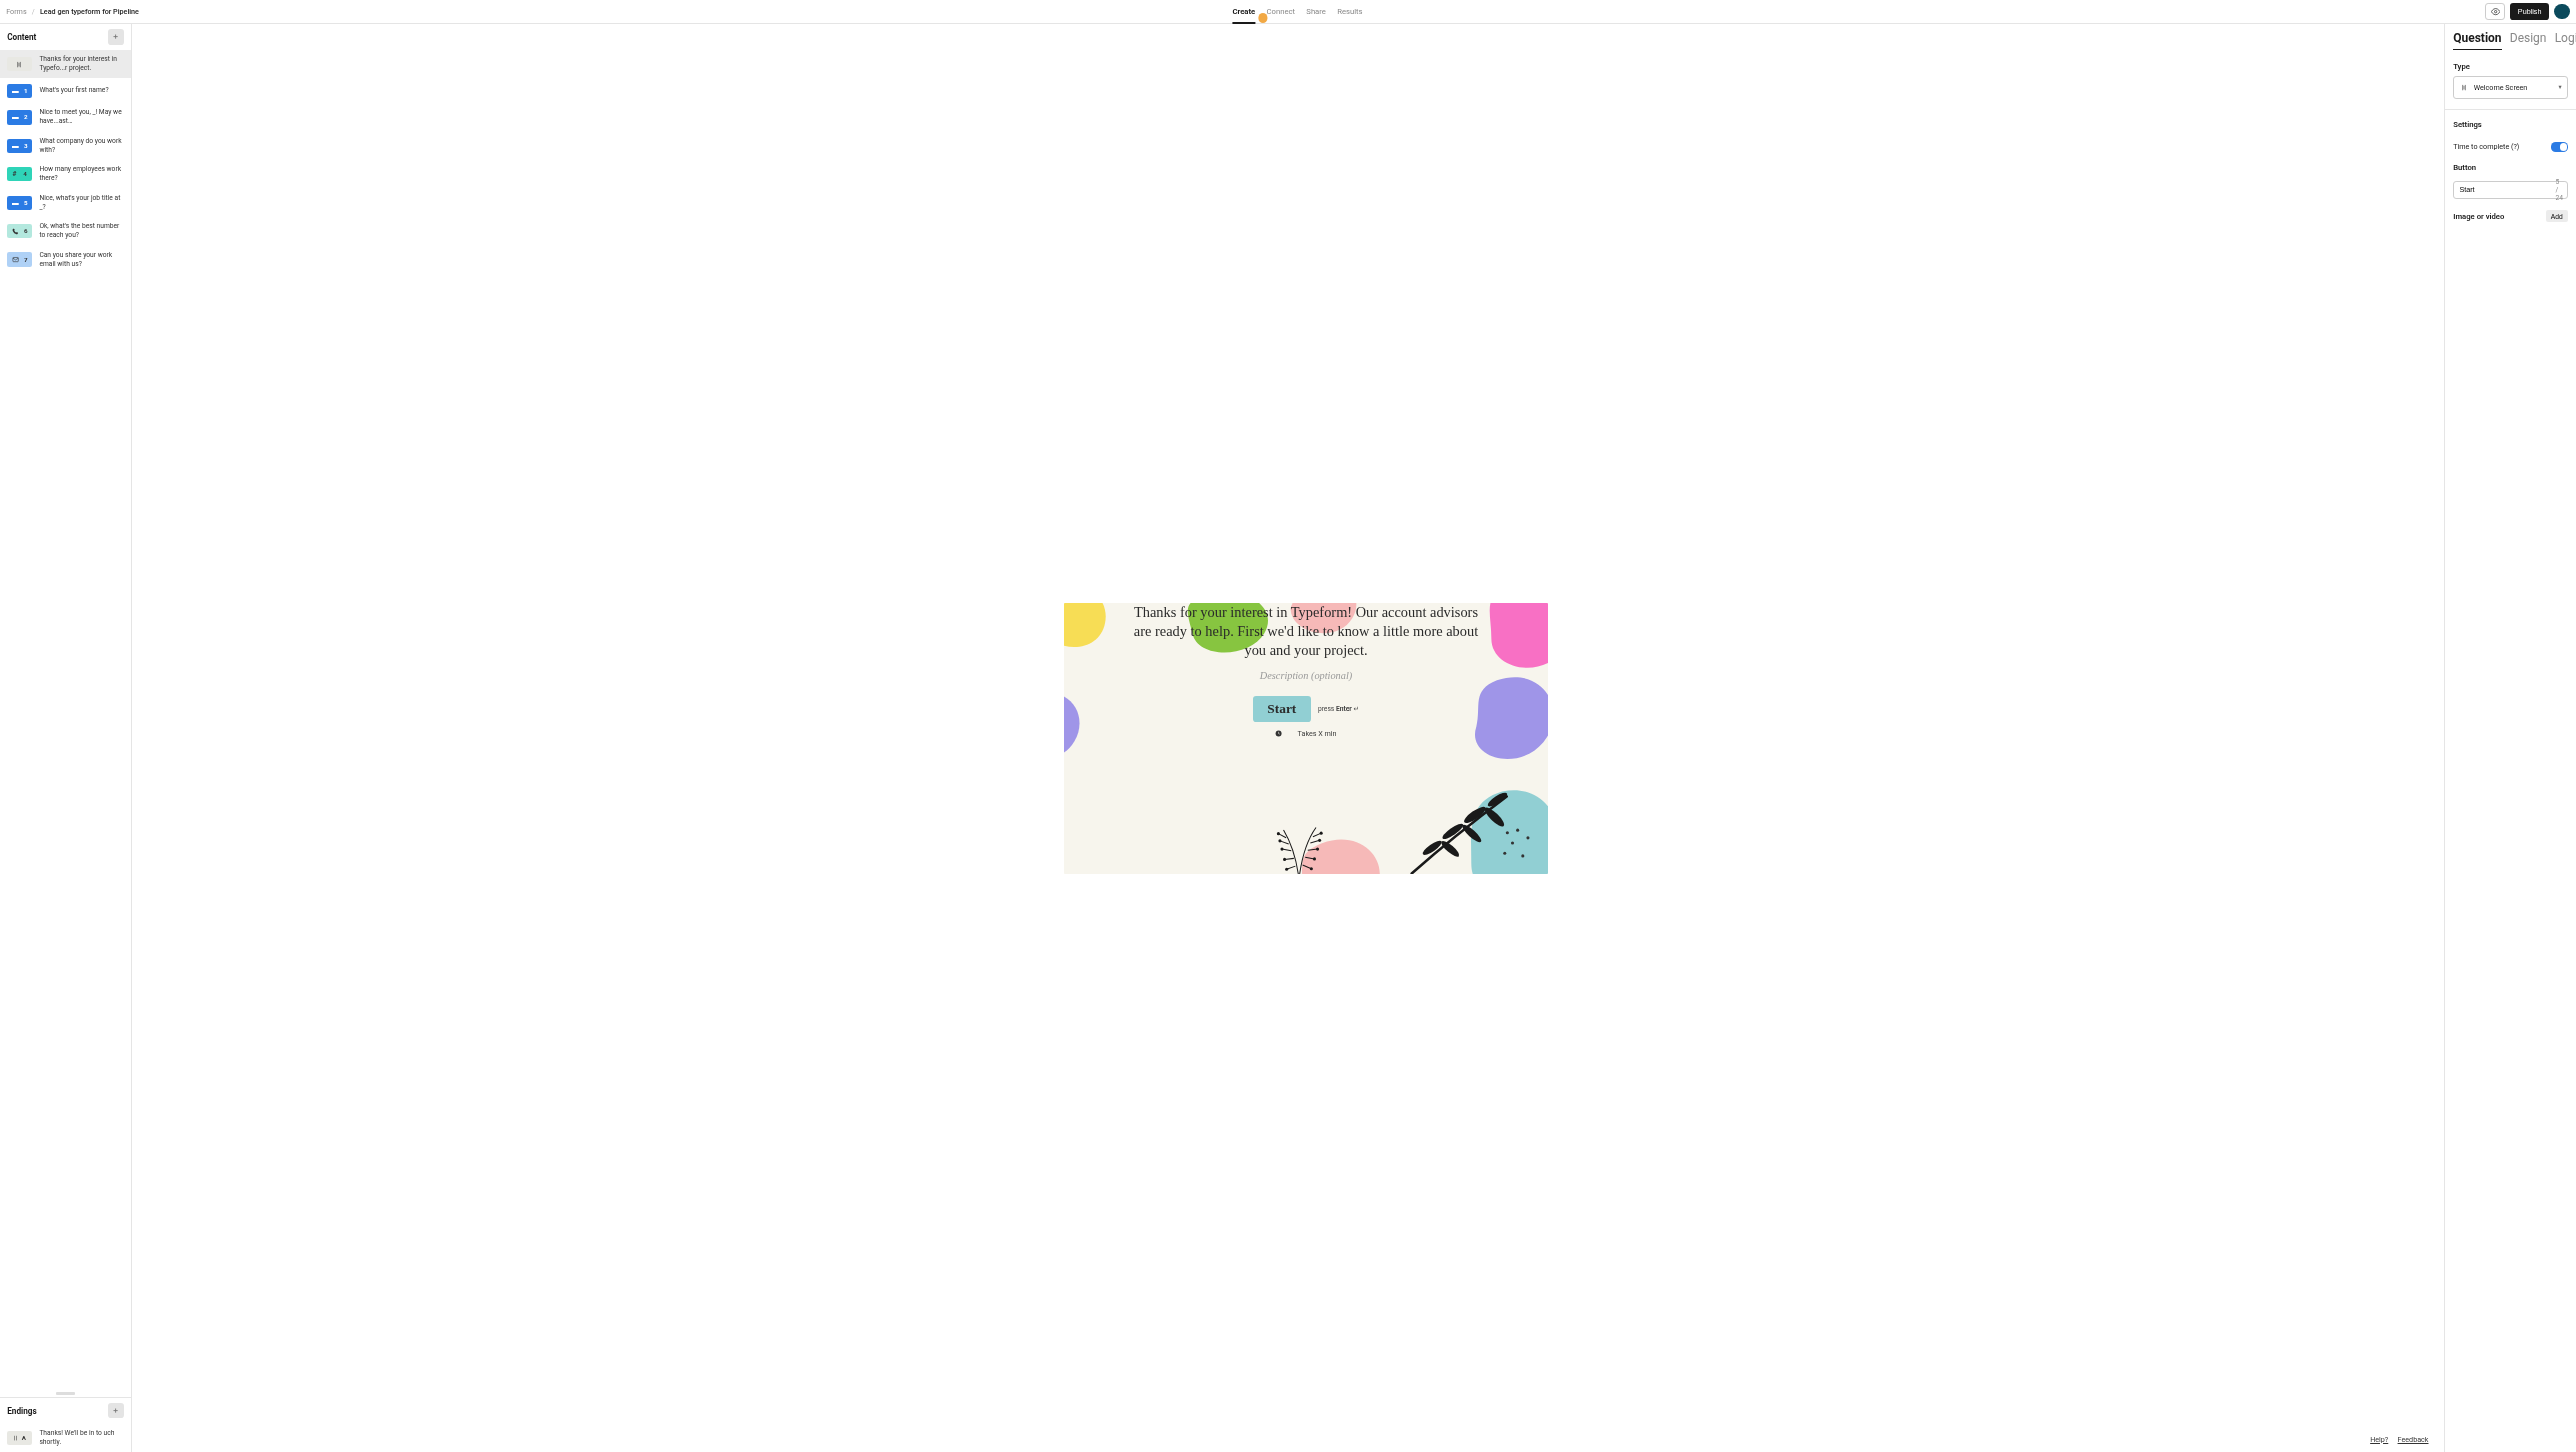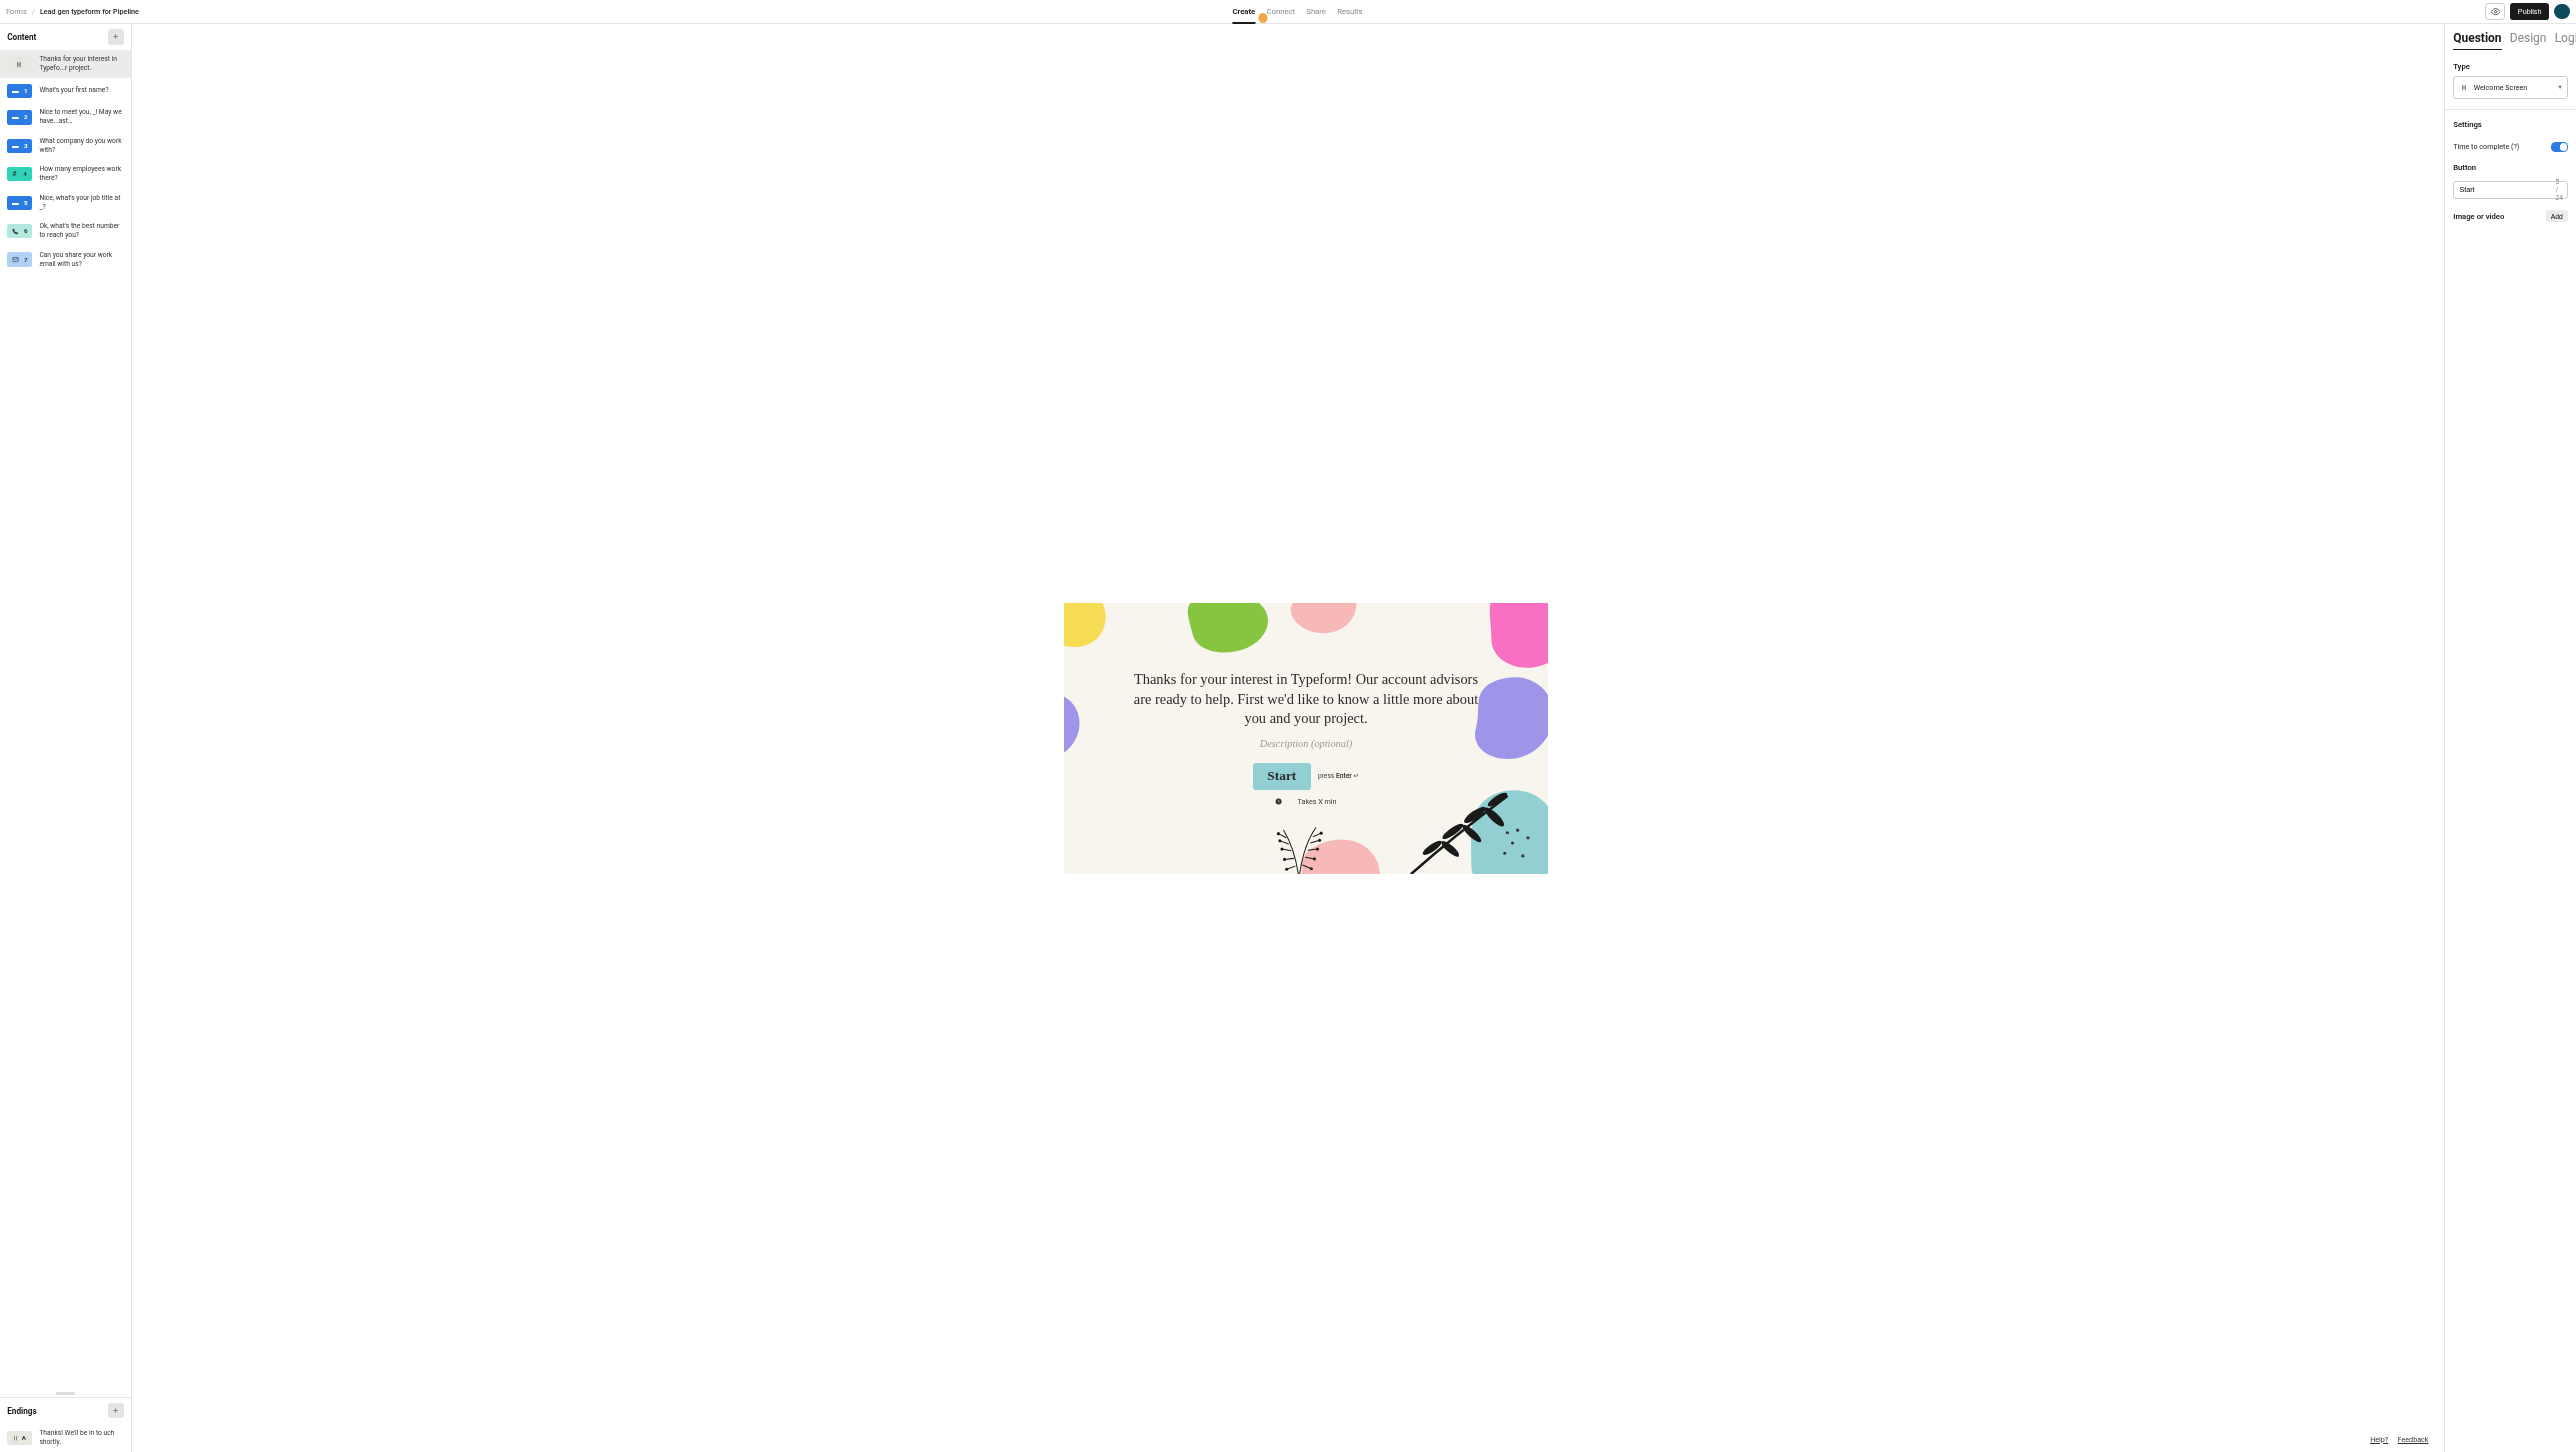--- a/index.html
+++ b/index.html
@@ -195,21 +195,20 @@
     .canvas {
       width: 100%;
       max-width: 484px;
       height: 271px;
       background: #f7f5ed;
       position: relative;
       overflow: hidden;
       display: flex;
       flex-direction: column;
       align-items: center;
-      justify-content: center;
       border-radius: 1px;
       margin-left: 36px;
     }
     .blob { position: absolute; }
     .canvas-title {
       font-family: Georgia, serif;
       font-size: 14.4px;
       line-height: 1.35;
       color: #2a2a2a;
       text-align: center;

